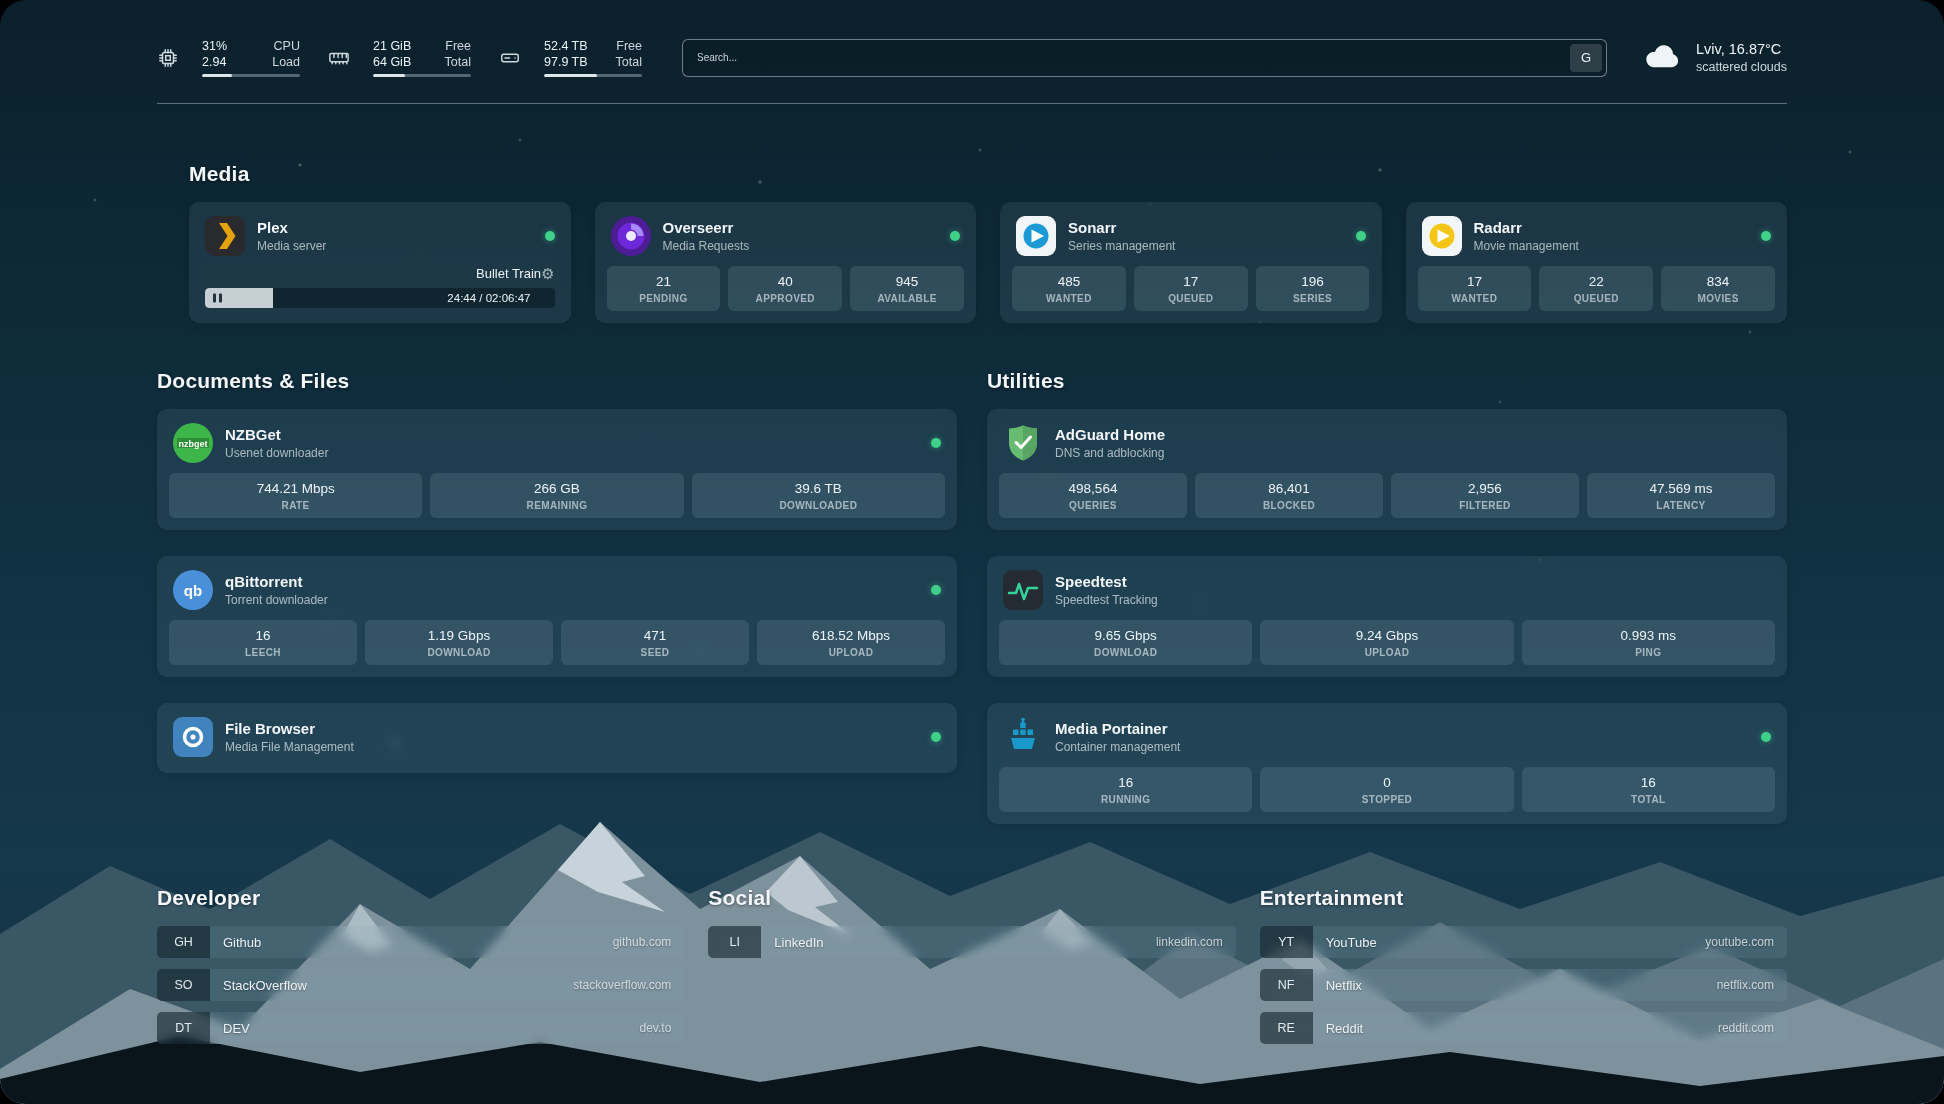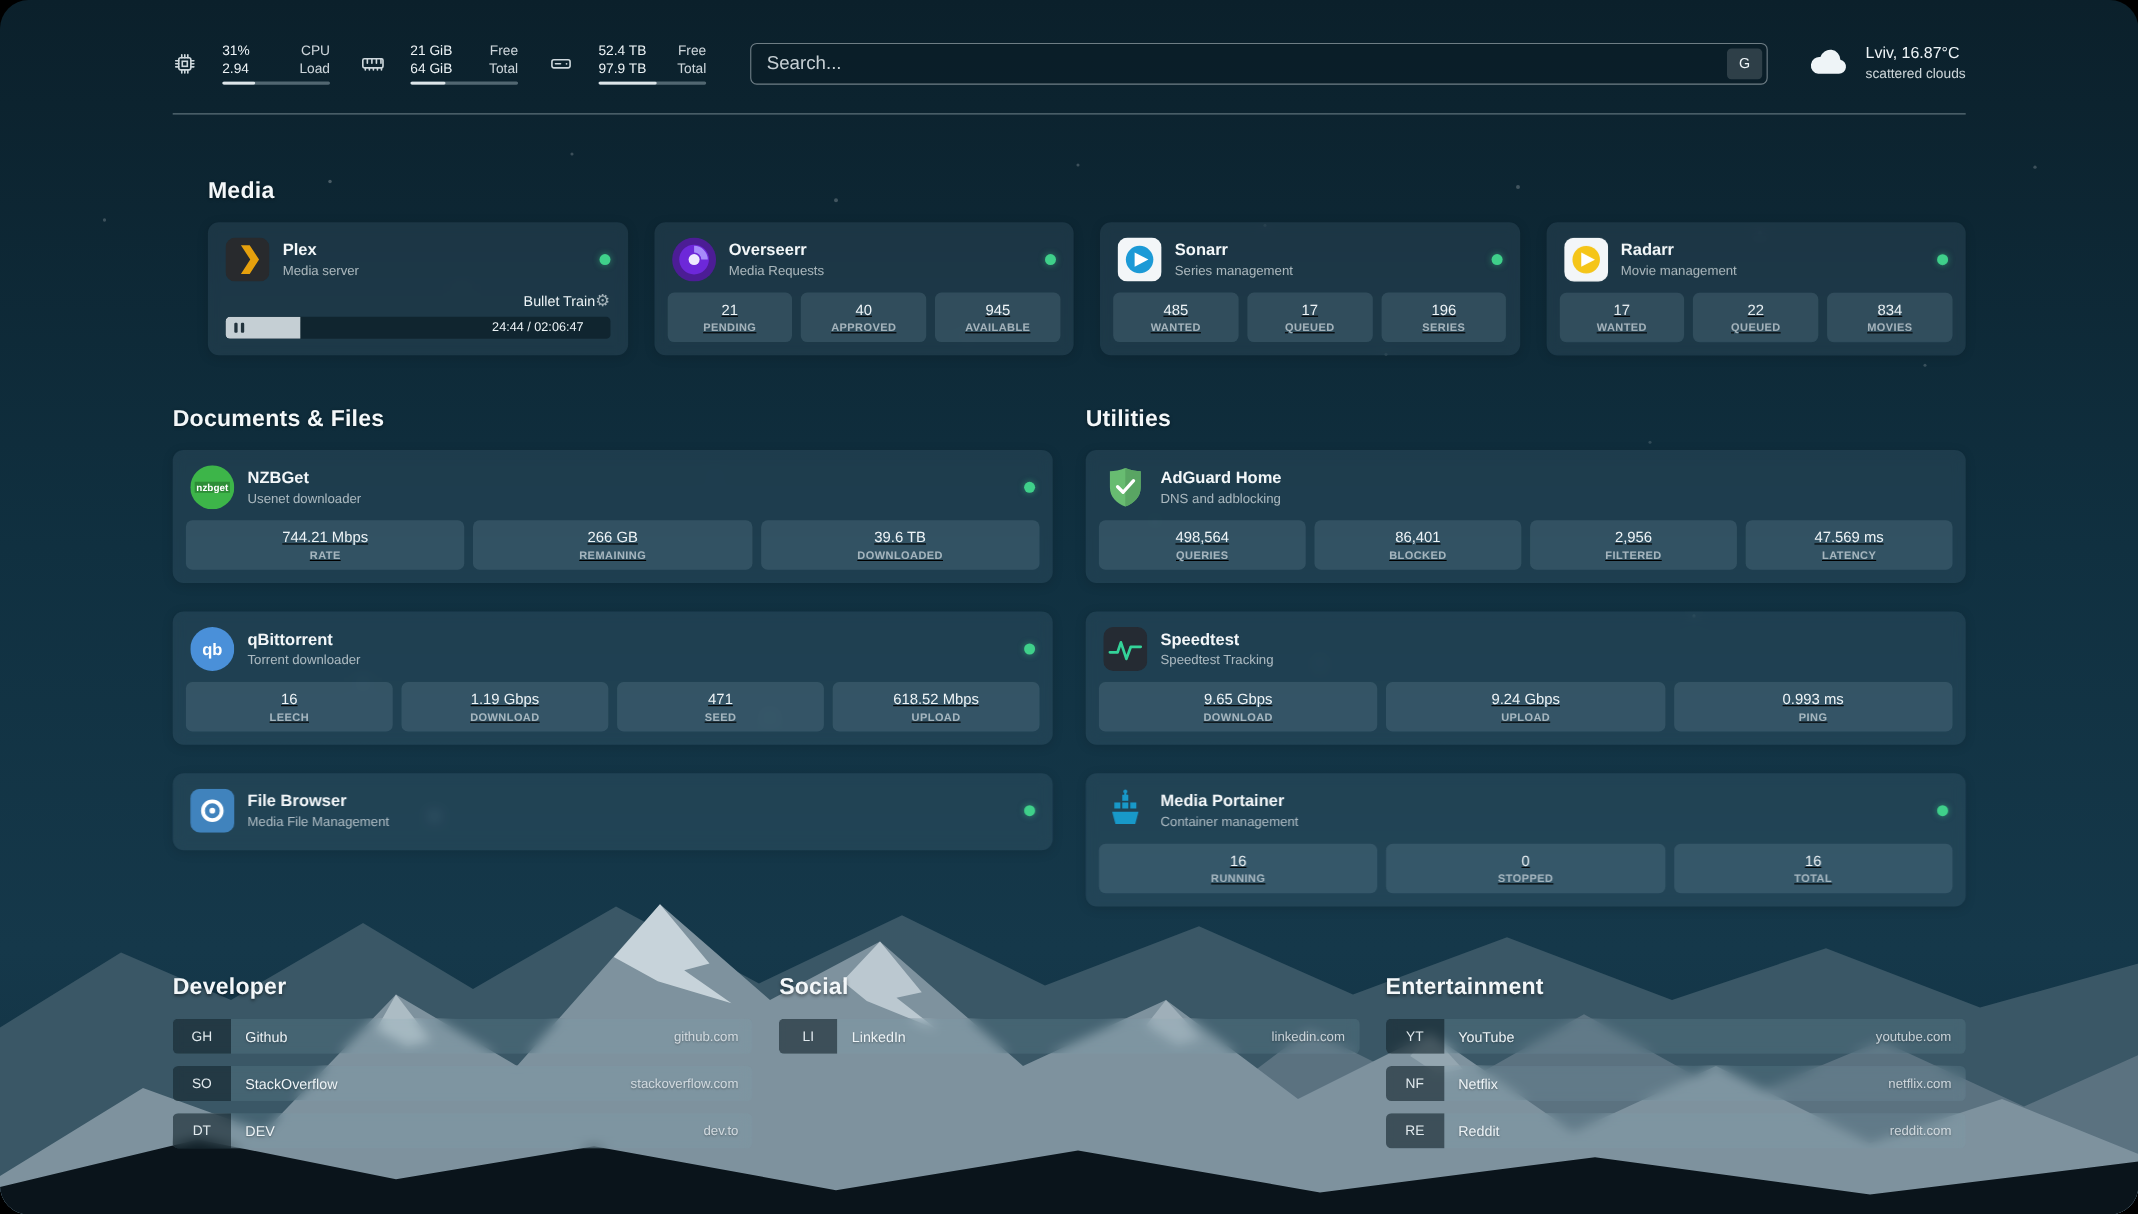--- a/index.html
+++ b/index.html
@@ -30,21 +30,21 @@
   .res-value { color: #eef4f7; }
   .res-label { color: rgba(231,238,242,.88); }
   .res-bar { height: 3px; margin-top: 4px; border-radius: 2px; background: rgba(140,160,170,.55); overflow: hidden; }
   .res-fill { height: 100%; background: #dde5e9; border-radius: 2px; }
 
   .searchwrap { flex: 1; margin: 0 34px 0 40px; }
   .search { position: relative; display: flex; align-items: center; height: 38px;
             background: rgba(9,26,35,.45); border: 1px solid rgba(235,245,248,.45);
             border-radius: 6px; padding: 0 46px 0 14px; }
   .search input { flex: 1; background: transparent; border: none; outline: none;
-                  color: #eef4f7; font-size: 17px; font-family: "Liberation Sans", sans-serif; }
+                  color: #eef4f7; font-size: 10px; font-family: "Liberation Sans", sans-serif; }
   .search input::placeholder { color: rgba(231,238,242,.85); }
   .provider { position: absolute; right: 4px; top: 4px; bottom: 4px; width: 32px;
               display: flex; align-items: center; justify-content: center;
               background: rgba(255,255,255,.15); border: none; border-radius: 4px;
               color: #eef4f7; font-size: 13px; cursor: pointer; font-family: "Liberation Sans", sans-serif; }
 
   .weather { display: flex; align-items: center; gap: 13px; color: #eef4f7; }
   .weather-loc { font-size: 14.5px; }
   .weather-cond { font-size: 12.5px; color: rgba(238,244,247,.85); margin-top: 3px; }
 
@@ -60,21 +60,21 @@
           backdrop-filter: blur(6px); box-shadow: 0 2px 10px rgba(0,0,0,.12); }
   .card-head { display: flex; align-items: center; gap: 12px; padding: 4px 4px 10px; }
   .card.plain .card-head { padding-bottom: 4px; }
   .svc-icon { width: 40px; height: 40px; flex: none; display: flex; }
   .svc-icon svg { width: 40px; height: 40px; }
   .svc-name { font-size: 15px; font-weight: 600; color: #f3f7f9; }
   .svc-sub { font-size: 12px; color: rgba(243,247,249,.66); margin-top: 3px; }
   .dot { width: 10px; height: 10px; border-radius: 50%; background: #3fd08a;
          margin-left: auto; align-self: center; box-shadow: 0 0 6px rgba(63,208,138,.5); }
 
-  .stats { display: flex; gap: 8px; text-decoration: underline; }
+  .stats { display: flex; gap: 8px; }
   .stat { flex: 1; background: rgba(168,200,214,.15); border-radius: 6px;
           padding: 8px 6px 7px; text-align: center; }
   .stat-value { font-size: 13.5px; color: #eef4f7; }
   .stat-label { font-size: 10px; font-weight: 700; letter-spacing: .4px;
                 color: rgba(238,244,247,.62); margin-top: 4px; }
 
   
   .player { padding: 0 4px; }
   .player-row { display: flex; align-items: center; justify-content: flex-end; margin-bottom: 7px; }
   .player-title { font-size: 13px; color: #eef4f7; }

